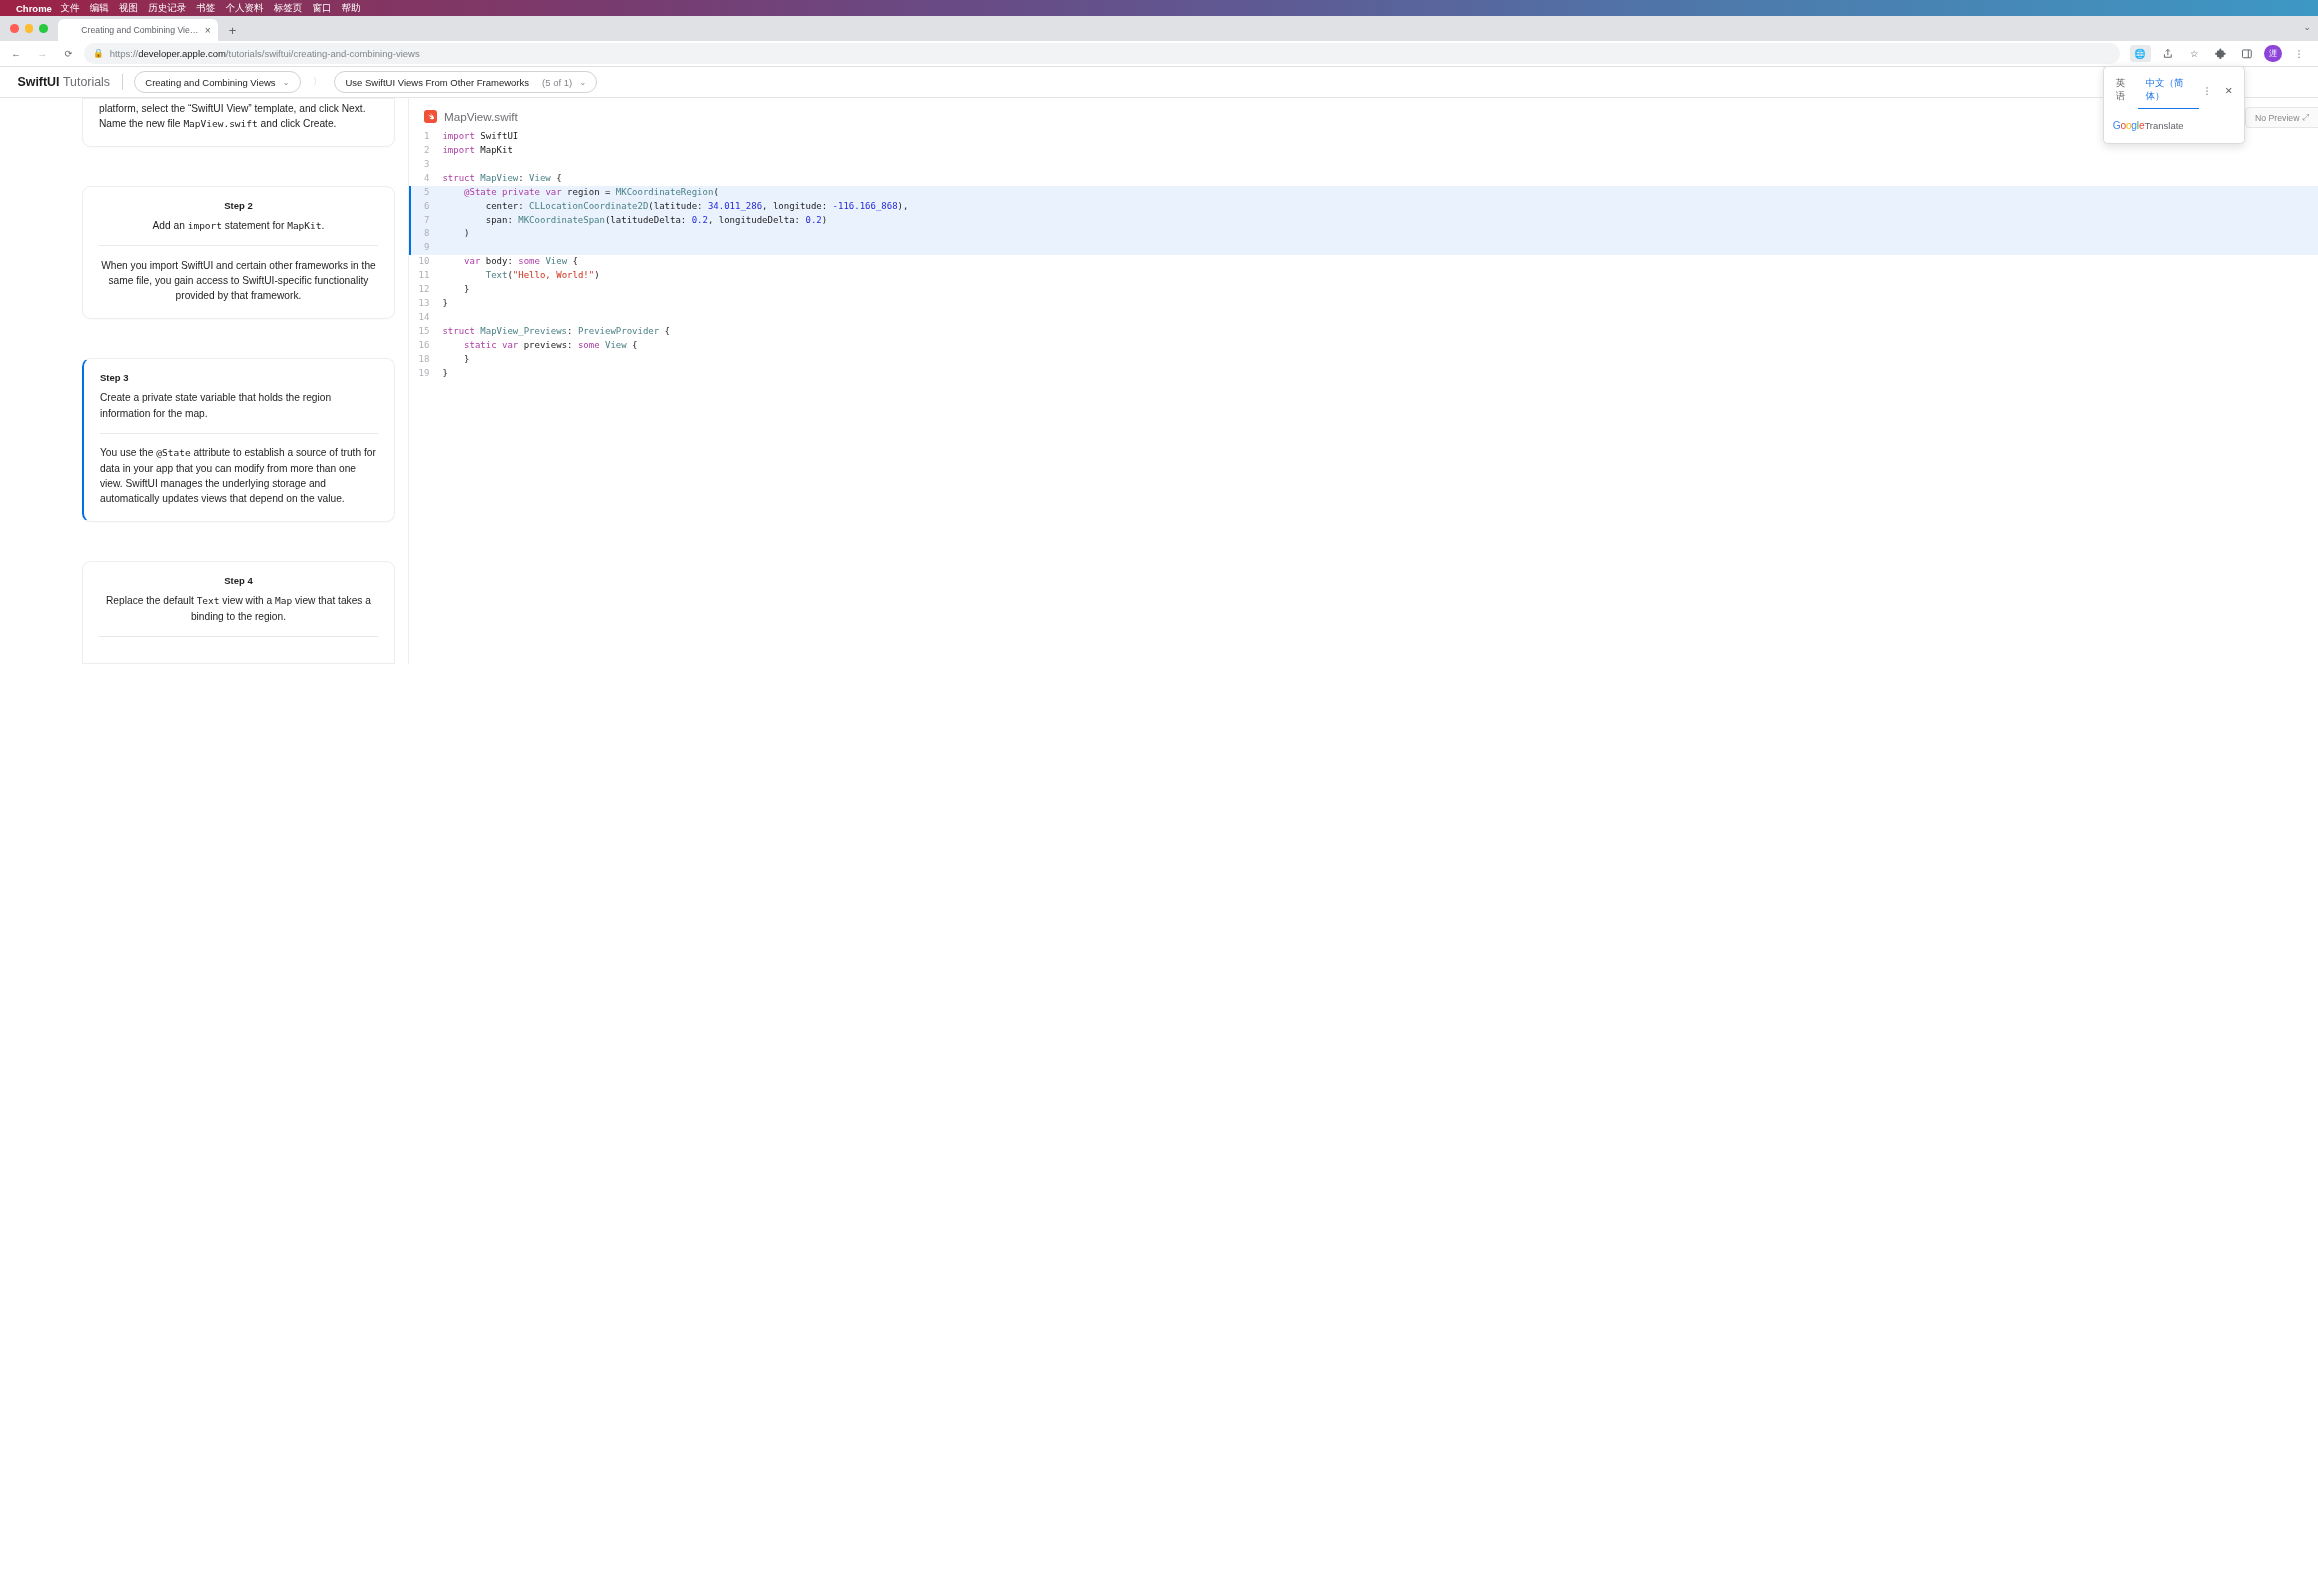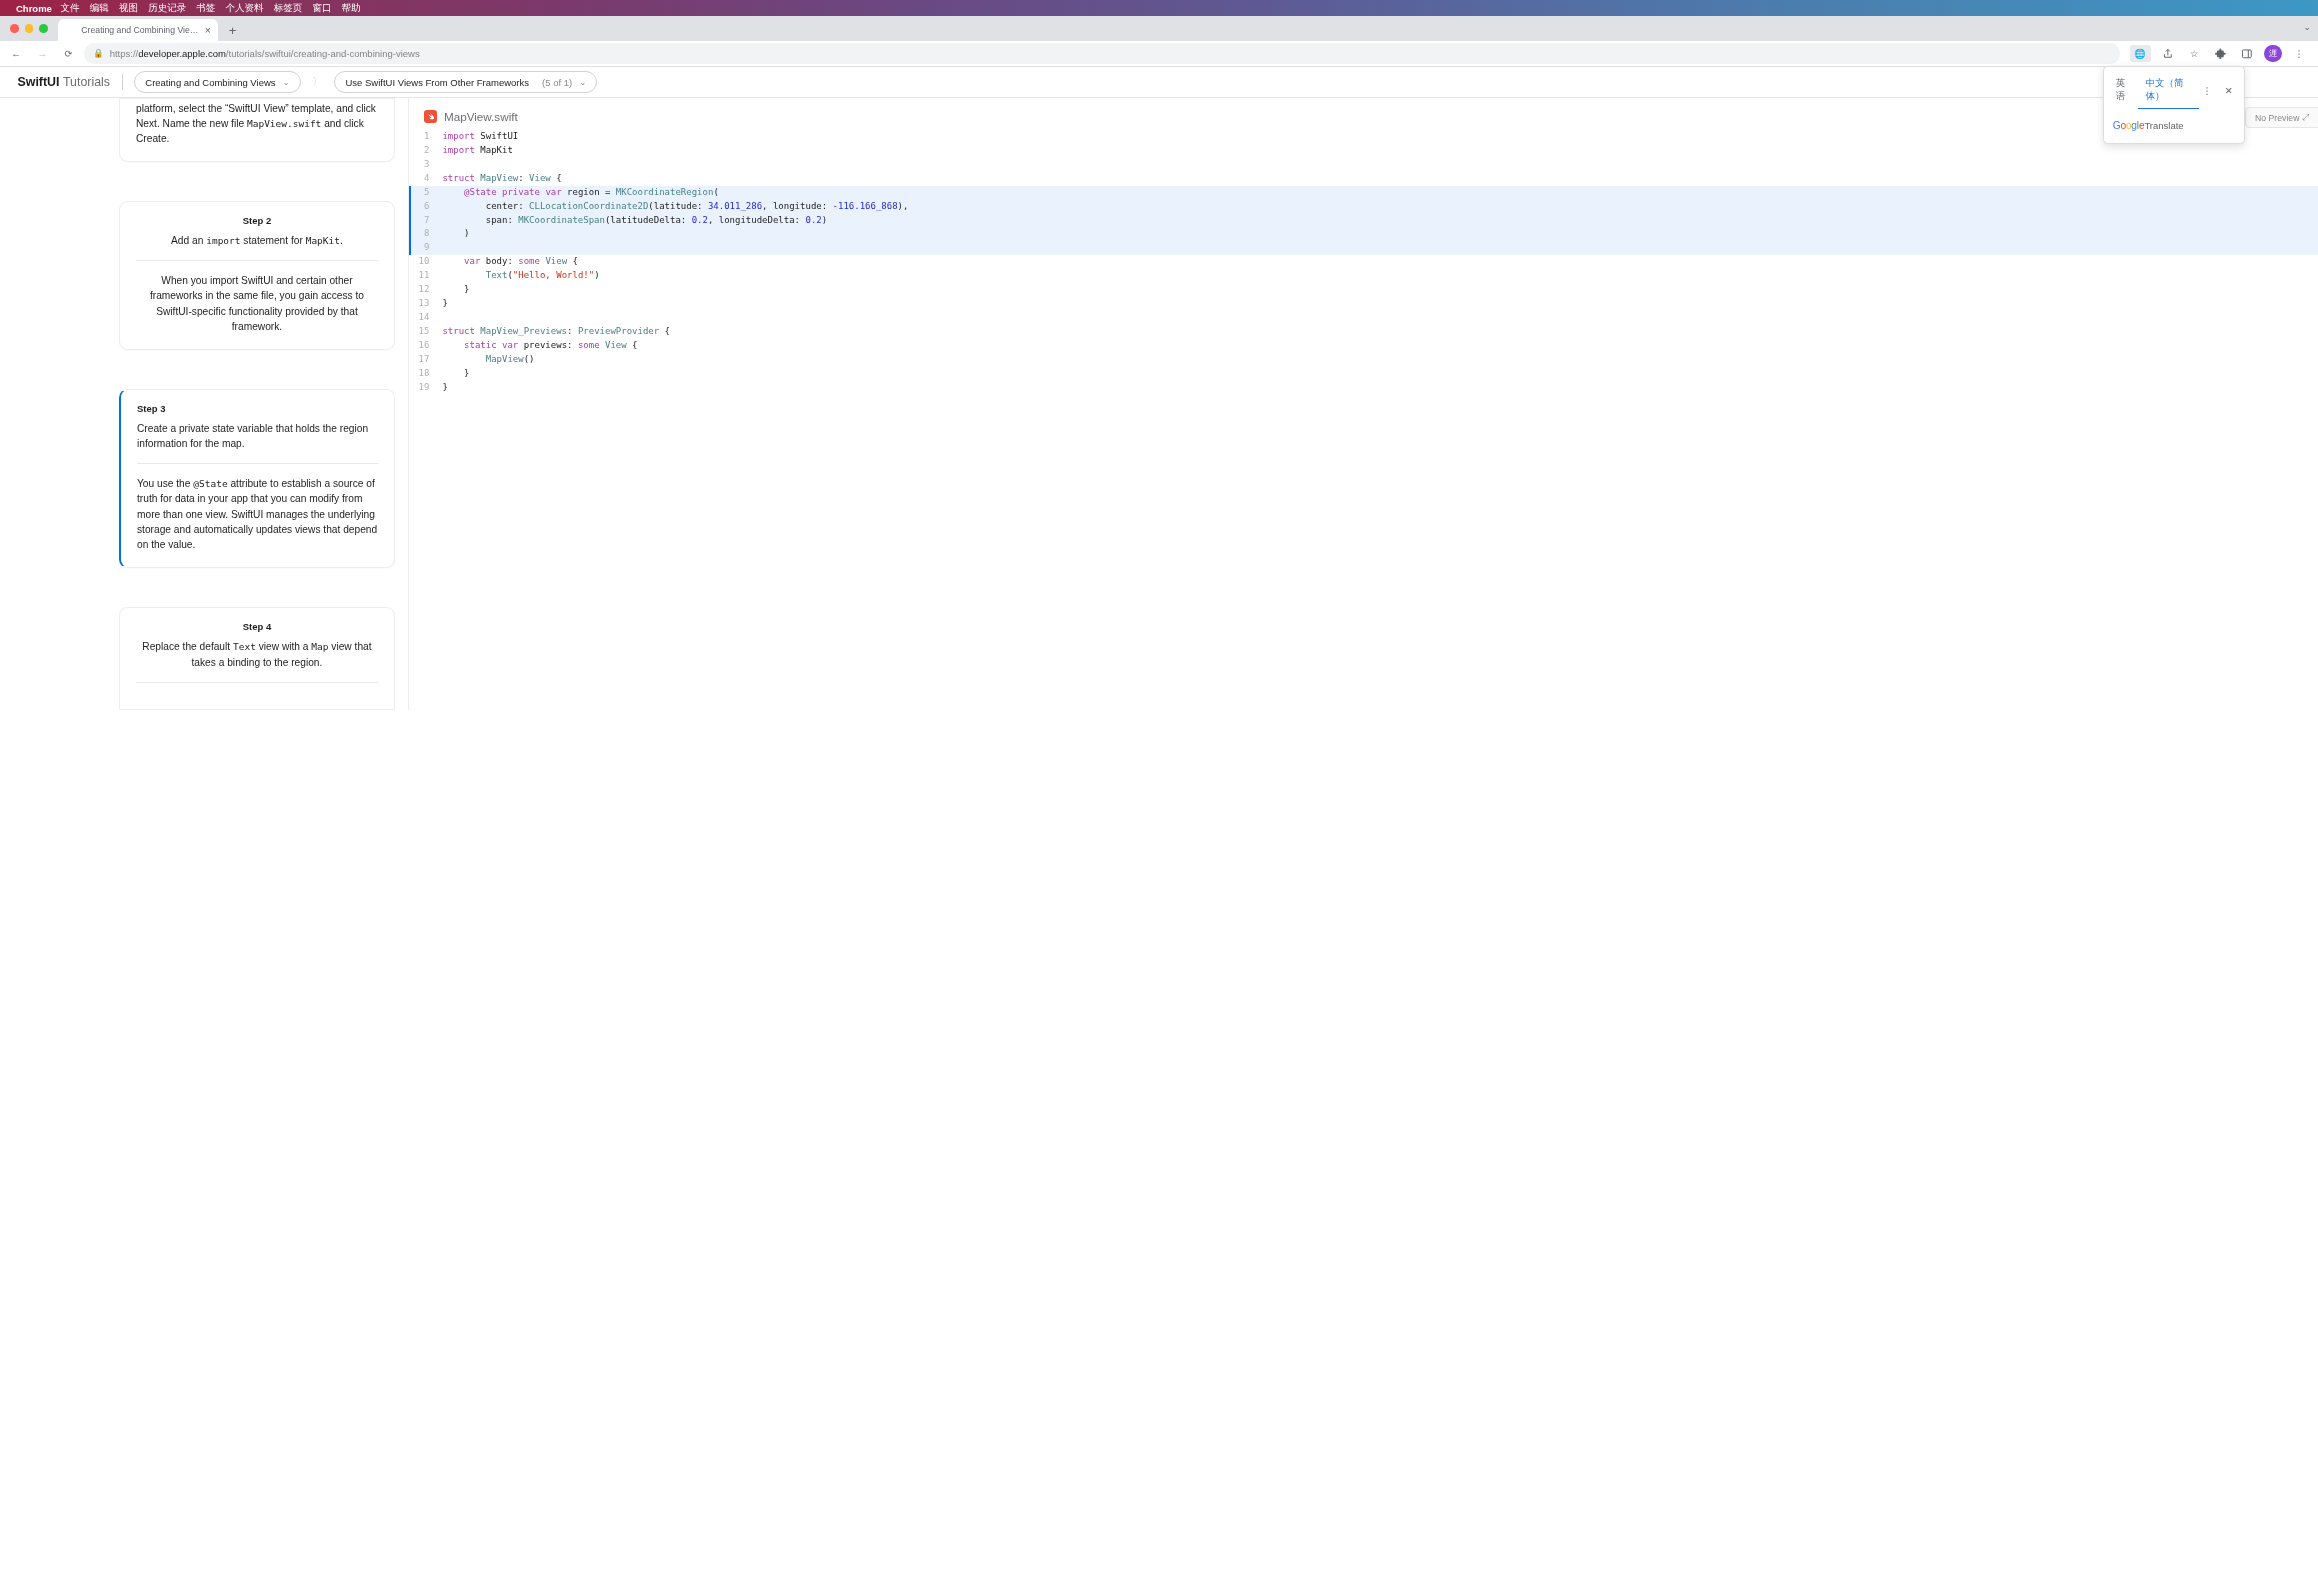--- a/index.html
+++ b/index.html
@@ -56,21 +56,21 @@
     .brand { font-size: 12.4px; font-weight: 600; }
     .brand .tut { font-weight: 400; color: #6e6e73; }
     .divider-v { width: 0.7px; height: 16px; background: #d2d2d7; }
     .pill { height: 22px; border: 0.7px solid #d2d2d7; border-radius: 11px; display: flex; align-items: center; padding: 0 10.2px; gap: 7.3px; cursor: pointer; font-size: 9.5px; }
     .pill .chev { color: #86868b; font-size: 8px; }
     .crumb-sep { color: #c7c7cc; font-size: 10.2px; }
     .pill .counter { color: #86868b; margin-left: 5.8px; }
 
     .content { display: flex; }
     .left { width: 408px; padding: 0 8.7px 0 0; }
-    .steps-col { padding-left: 119px; padding-right: 4.4px; }
+    .steps-col { padding-left: 82px; padding-right: 4.4px; }
 
     .step-card { background: #fff; border: 0.7px solid #ededf0; border-radius: 8.7px; padding: 13px 16px 14.6px 16px; margin-bottom: 34px; box-shadow: 0 0.7px 1.5px rgba(0,0,0,0.02); position: relative; }
     .step-card.cutoff { border-radius: 0 0 8.7px 8.7px; }
     .step-card.bottom-cut { border-radius: 8.7px 8.7px 0 0; margin-bottom:0; }
     .step-card.active { border-left: 2.9px solid #0071e3; }
     .step-title { font-size: 9.5px; font-weight: 700; color: #1d1d1f; margin-bottom: 7.3px; }
     .step-body { font-size: 10.2px; line-height: 1.5; color: #1d1d1f; }
     .step-body code, code.inline { font-family: "SF Mono", Menlo, Consolas, monospace; font-size: 9.5px; }
     .step-hr { border: none; border-top: 0.7px solid #e8e8ed; margin: 11.7px 0; }
     .step-note { font-size: 10.2px; line-height: 1.5; color: #1d1d1f; }
@@ -300,24 +300,20 @@
               </div>
               <div class="code-line">
                 <div class="gutter">15</div>
                 <div class="code"><span class="kw">struct</span> <span class="type">MapView_Previews</span>: <span class="type">PreviewProvider</span> {</div>
               </div>
               <div class="code-line">
                 <div class="gutter">16</div>
                 <div class="code">    <span class="kw">static</span> <span class="kw">var</span> previews: <span class="kw">some</span> <span class="type">View</span> {</div>
               </div>
               <div class="code-line">
-                <div class="gutter">17</div>
-                <div class="code">        <span class="type">MapView</span>()</div>
-              </div>
-              <div class="code-line">
                 <div class="gutter">18</div>
                 <div class="code">    }</div>
               </div>
               <div class="code-line">
                 <div class="gutter">19</div>
                 <div class="code">}</div>
               </div>
             </div>
         </div>
       </div>

